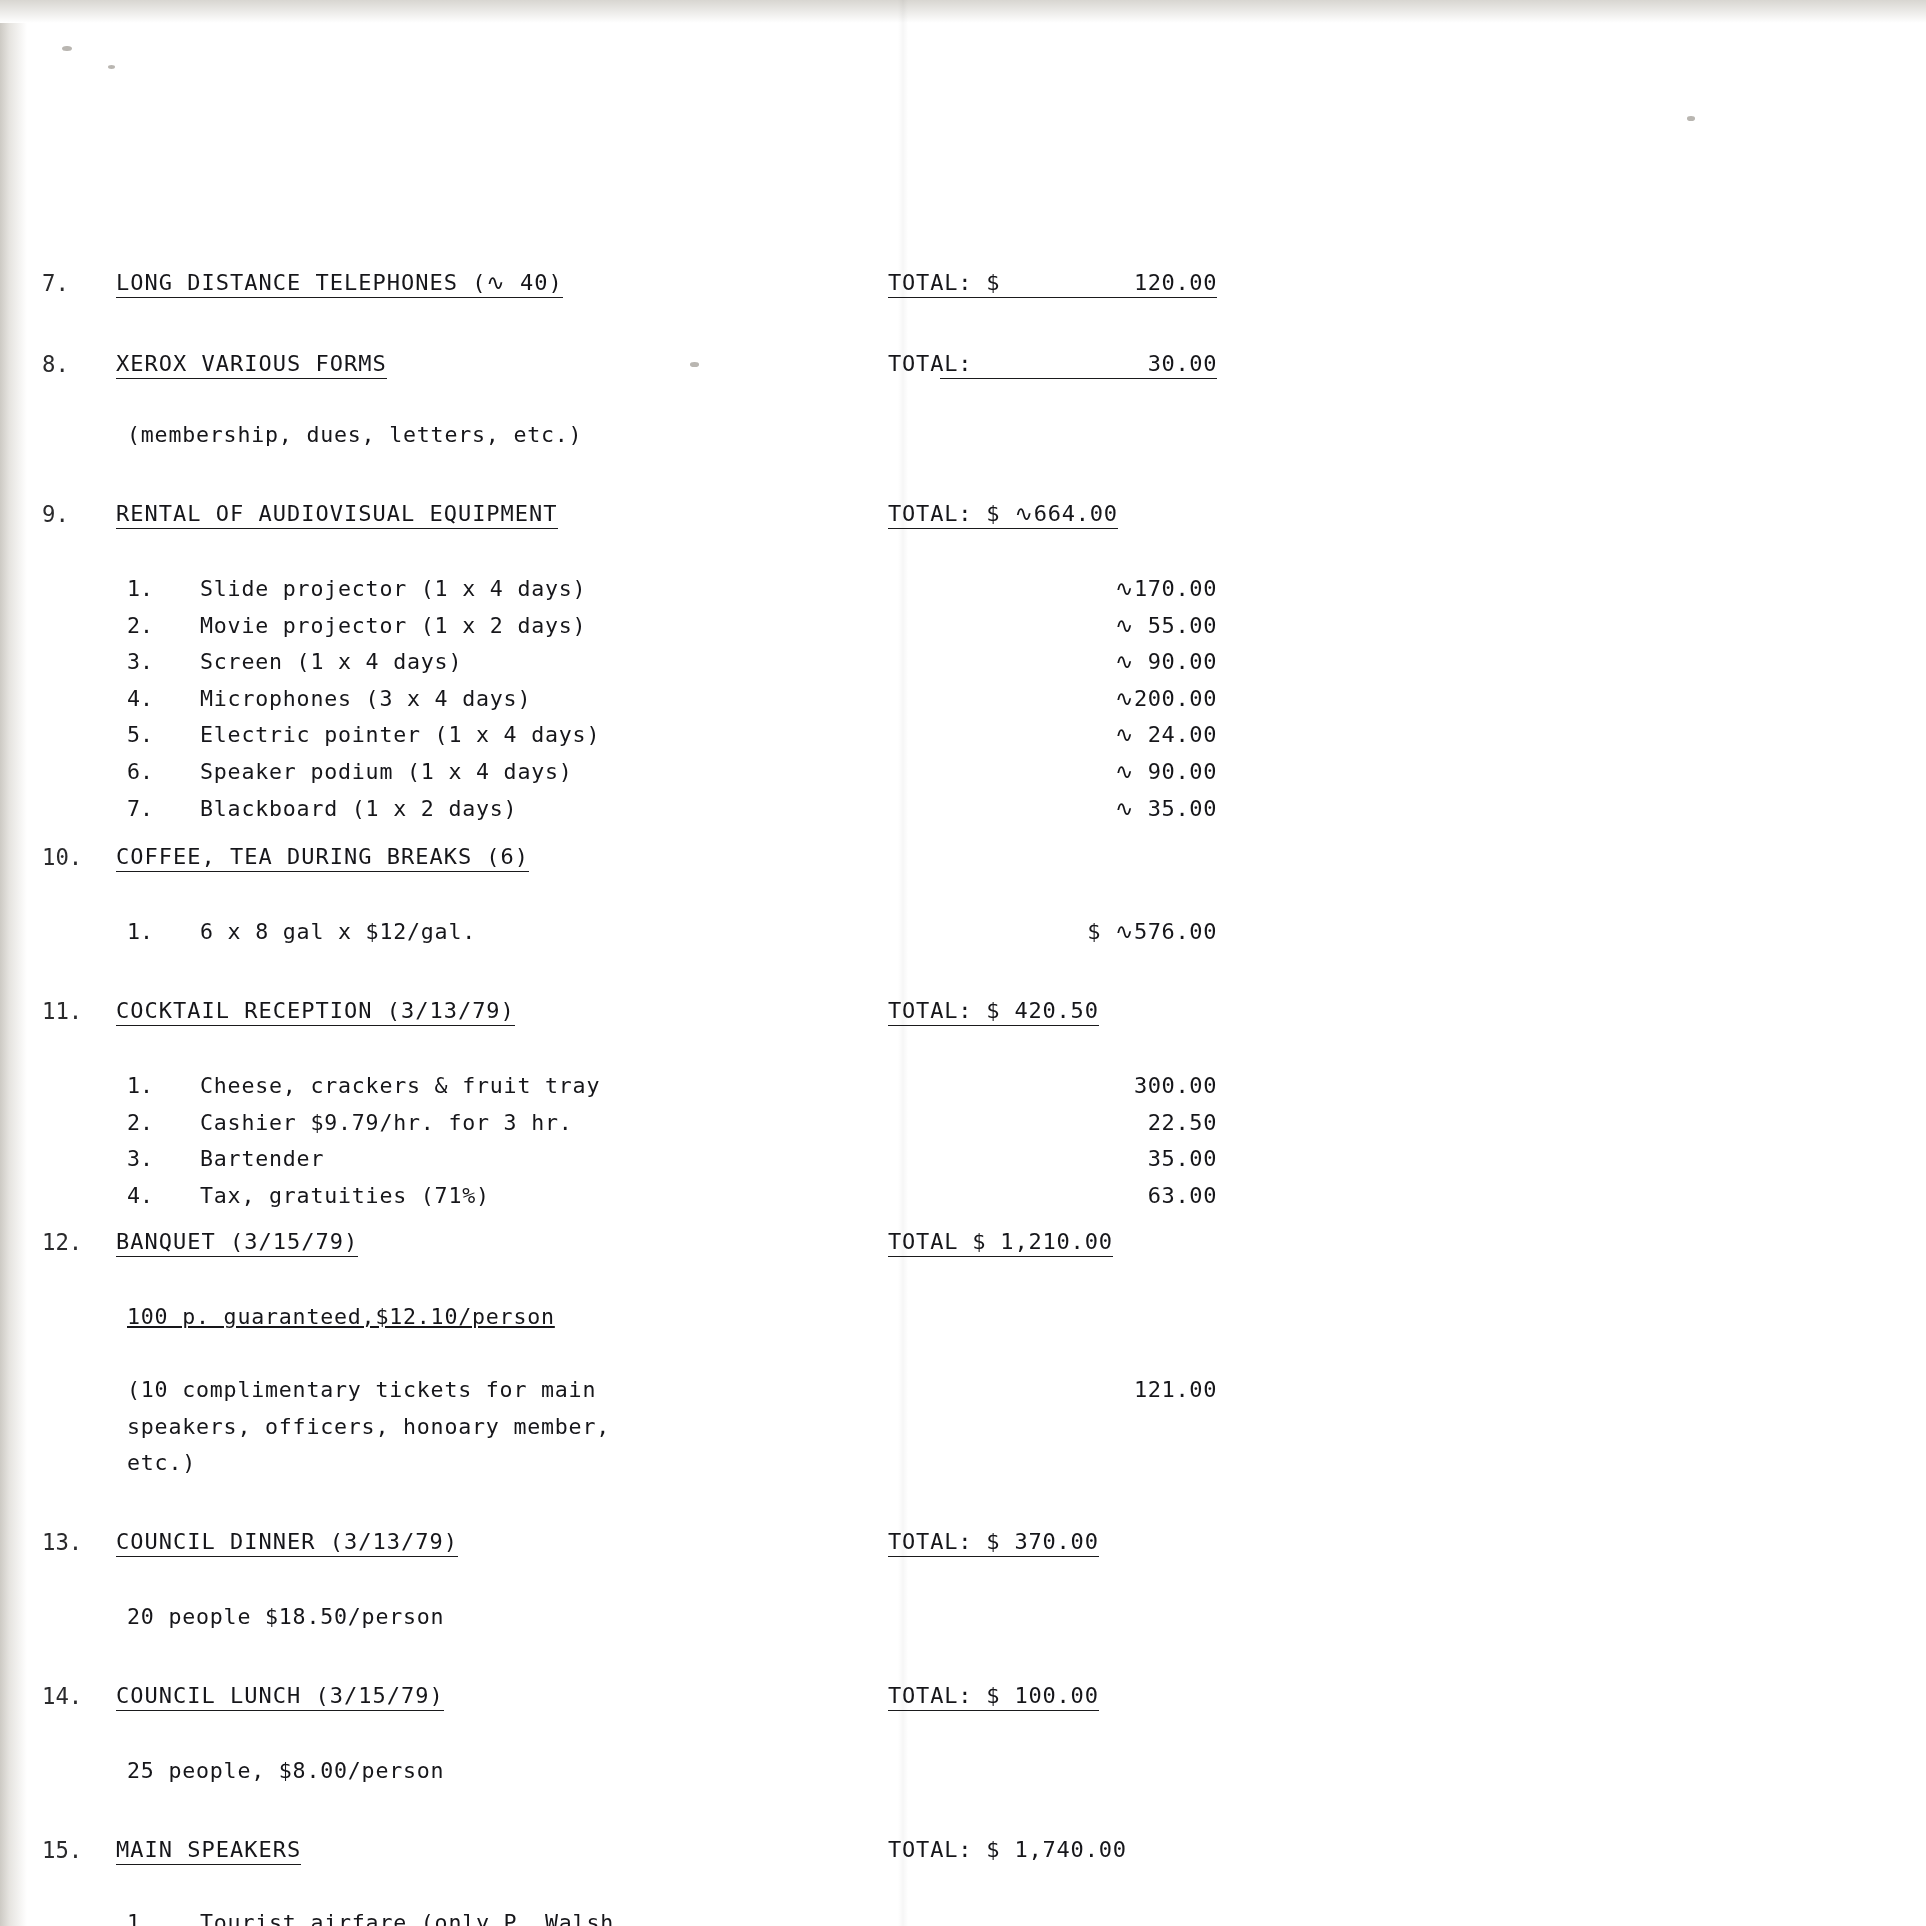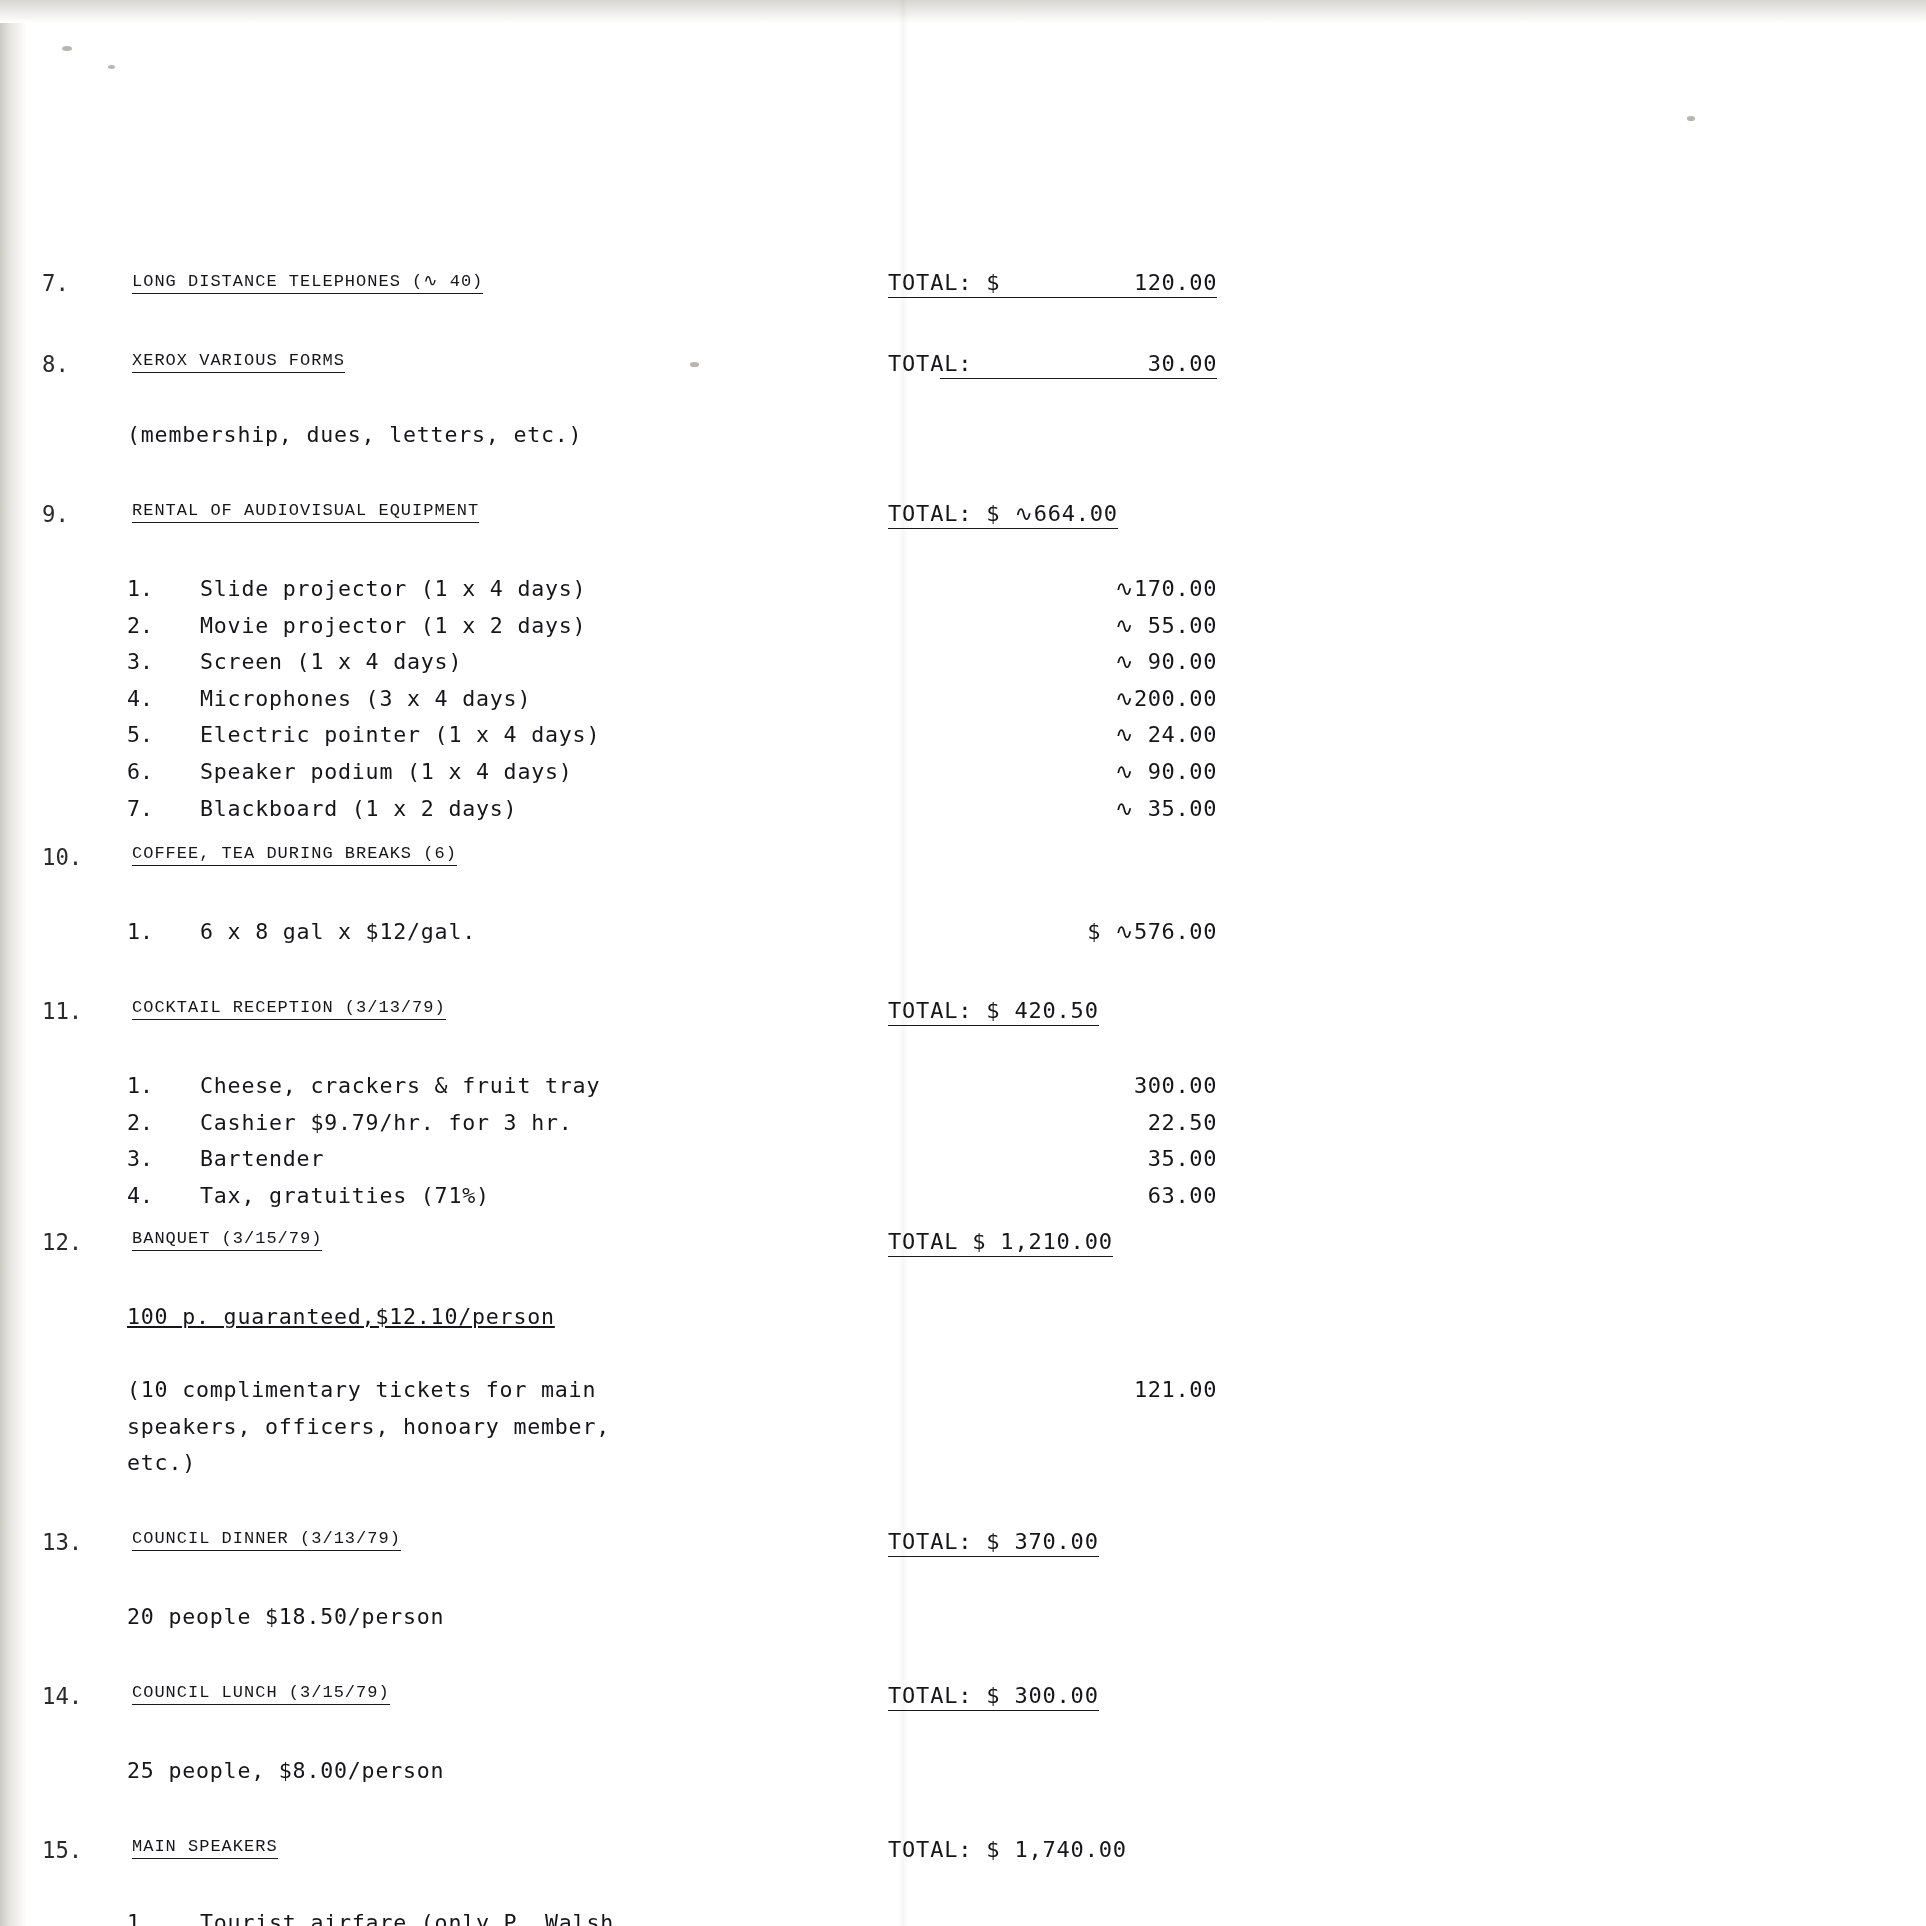--- a/index.html
+++ b/index.html
@@ -92,25 +92,24 @@
     width: 1930px;
   }
   .marker {
     position: absolute;
     left: 42px;
     font-size: 22.3px;
     color: #2a2a2c;
   }
   .title {
     position: absolute;
-    left: 132px;
-    font-size: 17px;
+    left: 116px;
+    font-size: 22px;
     letter-spacing: 1px;
     white-space: nowrap;
-    font-family: Liberation Mono, monospace;
   }
   .title.ul {
     border-bottom: 1.2px solid #1a1a1c;
     padding-bottom: 2.3px;
   }
   .note {
     position: absolute;
     left: 127px;
     font-size: 21.6px;
     letter-spacing: 0.8px;
@@ -275,21 +274,21 @@
       <div class="row" style="height:154px;">
         <div class="marker" style="top:3.9px;">13.</div>
         <div class="title ul" style="top:3.9px;">COUNCIL DINNER (3/13/79)</div>
         <div class="amount-label ul" style="top:3.9px;">TOTAL:  $    370.00</div>
         <div class="note" style="top:79px;">20 people $18.50/person</div>
       </div>
 
       <div class="row" style="height:154px;">
         <div class="marker" style="top:3.9px;">14.</div>
         <div class="title ul" style="top:3.9px;">COUNCIL LUNCH (3/15/79)</div>
-        <div class="amount-label ul" style="top:3.9px;">TOTAL:  $    300.00</div>
+        <div class="amount-label ul" style="top:3.9px;">TOTAL:  $    100.00</div>
         <div class="note" style="top:79px;">25 people, $8.00/person</div>
       </div>
 
       <div class="row" style="height:239px;">
         <div class="marker" style="top:3.9px;">15.</div>
         <div class="title ul" style="top:3.9px;">MAIN SPEAKERS</div>
         <div class="amount-label" style="top:3.9px;">TOTAL: $ 1,740.00</div>
 
         <div class="sub-num" style="top:77px;">1.</div>
         <div class="sub-text" style="top:77px;">Tourist airfare (only P. Walsh</div>

